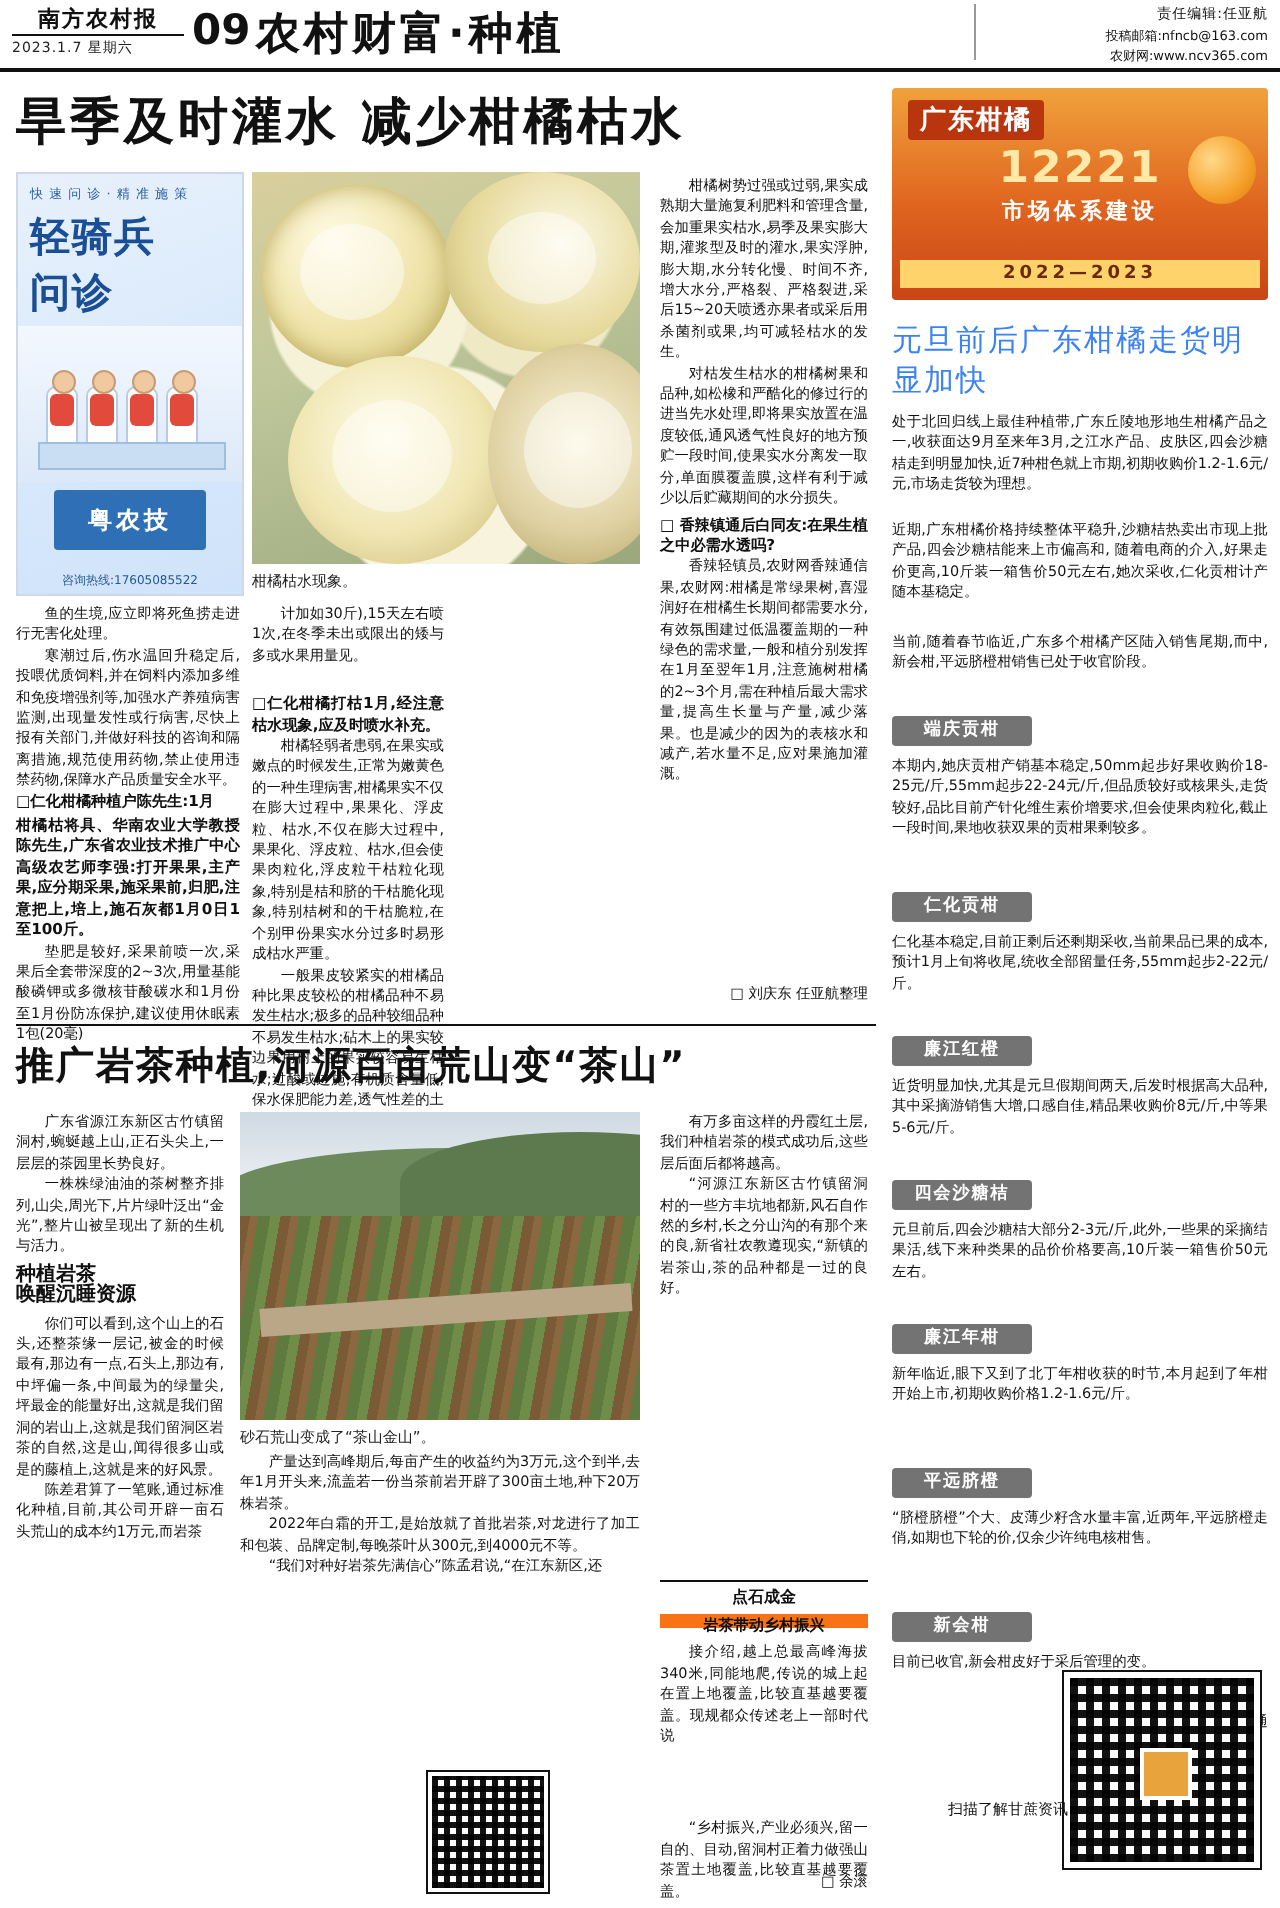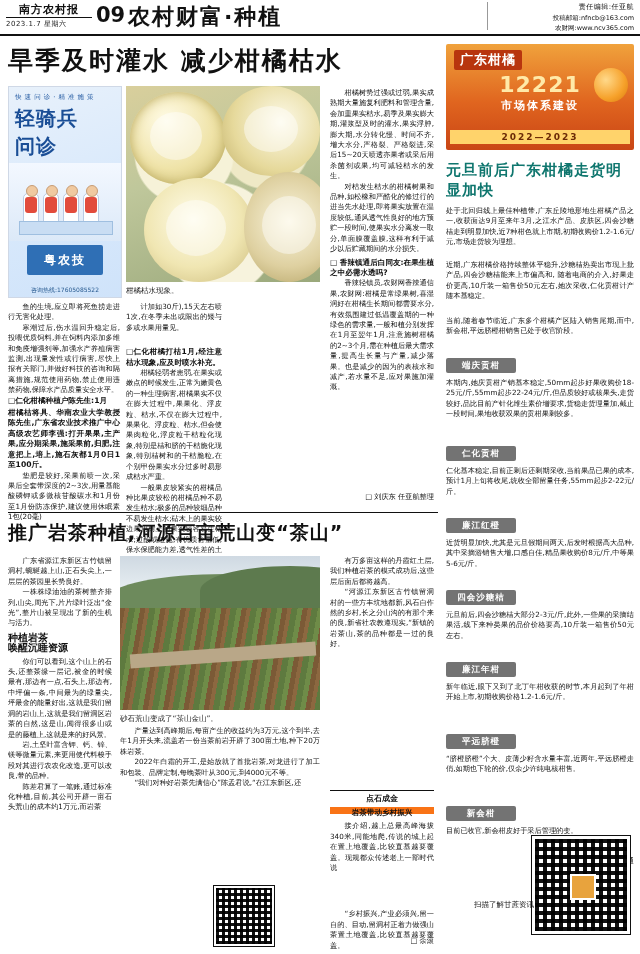--- a/index.html
+++ b/index.html
@@ -70,21 +70,21 @@
   .pointbox span{display:block;text-align:center;font-size:8px;font-weight:bold;line-height:16px;}
 
   
   .rail{position:absolute;left:446px;top:44px;width:188px;height:896px;}
   .rail-ad{position:absolute;left:0;top:0;width:188px;height:106px;background:linear-gradient(180deg,#f0a23c 0%,#e0651f 55%,#c94515 100%);overflow:hidden;border-radius:2px;}
   .ra-t1{position:absolute;left:8px;top:6px;font-size:13px;font-weight:bold;color:#fff;letter-spacing:1px;background:#b8350e;padding:1px 6px;border-radius:2px;}
   .ra-t2{position:absolute;left:4px;top:28px;width:180px;text-align:center;font-size:22px;font-weight:bold;color:#ffe9a8;letter-spacing:1px;}
   .ra-t3{position:absolute;left:4px;top:54px;width:180px;text-align:center;font-size:11px;font-weight:bold;color:#fff;letter-spacing:2px;}
   .ra-t4{position:absolute;left:4px;bottom:6px;width:180px;text-align:center;font-size:9px;font-weight:bold;color:#6b2a06;background:#ffd36b;padding:2px 0;letter-spacing:2px;}
   .ra-fruit{position:absolute;right:6px;top:24px;width:34px;height:34px;border-radius:50%;background:radial-gradient(circle at 35% 35%,#ffd98a,#f6a12a 60%,#d8780f 100%);}
-  .rail-h{position:absolute;left:0;font-size:15px;font-weight:bold;line-height:20px;letter-spacing:1px;color:#0f766e;}
+  .rail-h{position:absolute;left:0;font-size:15px;font-weight:normal;line-height:20px;letter-spacing:1px;color:#3b82f6;}
   .rail-p{position:absolute;left:0;width:188px;font-size:7.2px;line-height:10.4px;text-align:justify;color:#111;}
   .chip{position:absolute;left:0;width:70px;height:15px;background:#737373;color:#fff;font-size:8.5px;font-weight:bold;text-align:center;line-height:15px;letter-spacing:1px;border-radius:2px;}
   .qr{position:absolute;right:4px;bottom:6px;width:92px;height:92px;background:
     repeating-linear-gradient(90deg,#111 0 4px,#fff 4px 8px),
     repeating-linear-gradient(0deg,#111 0 4px,#fff 4px 8px);
     background-blend-mode:multiply;border:3px solid #fff;box-shadow:0 0 0 1px #111;}
   .qr-lbl{position:absolute;right:100px;bottom:30px;width:84px;font-size:7.5px;color:#111;text-align:right;}
   .qr-center{position:absolute;left:50%;top:50%;width:22px;height:22px;margin:-11px 0 0 -11px;background:#e8a33d;border:2px solid #fff;}
 
   
@@ -193,21 +193,20 @@
     <div class="tea-road"></div>
   </div>
   <div class="cap-tea">砂石荒山变成了“茶山金山”。</div>
 
   <div class="col" style="left:8px;top:556px;width:104px;height:386px;">
     <div style="text-indent:2em;">广东省源江东新区古竹镇留洞村,蜿蜒越上山,正石头尖上,一层层的茶园里长势良好。</div>
     <div style="text-indent:2em;">一株株绿油油的茶树整齐排列,山尖,周光下,片片绿叶泛出“金光”,整片山被呈现出了新的生机与活力。</div>
     <div class="sub" style="margin:4px 0 0 0;font-size:10px;">种植岩茶</div>
     <div class="sub" style="margin:0 0 3px 0;font-size:10px;">唤醒沉睡资源</div>
     <div style="text-indent:2em;">你们可以看到,这个山上的石头,还整茶缘一层记,被金的时候最有,那边有一点,石头上,那边有,中坪偏一条,中间最为的绿量尖,坪最金的能量好出,这就是我们留洞的岩山上,这就是我们留洞区岩茶的自然,这是山,闻得很多山或是的藤植上,这就是来的好风景。</div>
-    <div style="text-indent:2em;">岩,土坚叶富含钾、钙、锌、镁等微量元素,来更用使代料梭手段对其进行农农化改造,更可以改良,带的品种。</div>
     <div style="text-indent:2em;">陈差君算了一笔账,通过标准化种植,目前,其公司开辟一亩石头荒山的成本约1万元,而岩茶</div>
   </div>
 
   <div class="col" style="left:120px;top:726px;width:200px;height:216px;">
     <div style="text-indent:2em;">产量达到高峰期后,每亩产生的收益约为3万元,这个到半,去年1月开头来,流盖若一份当茶前岩开辟了300亩土地,种下20万株岩茶。</div>
     <div style="text-indent:2em;">2022年白霜的开工,是始放就了首批岩茶,对龙进行了加工和包装、品牌定制,每晚茶叶从300元,到4000元不等。</div>
     <div style="text-indent:2em;">“我们对种好岩茶先满信心”陈孟君说,“在江东新区,还</div>
   </div>
 
   <div class="col" style="left:330px;top:556px;width:104px;height:226px;">
@@ -237,21 +236,21 @@
       <div class="ra-t4">2022—2023</div>
     </div>
 
     <div class="rail-h" style="top:116px;width:188px;">元旦前后广东柑橘走货明显加快</div>
 
     <div class="rail-p" style="top:162px;">处于北回归线上最佳种植带,广东丘陵地形地生柑橘产品之一,收获面达9月至来年3月,之江水产品、皮肤区,四会沙糖桔走到明显加快,近7种柑色就上市期,初期收购价1.2-1.6元/元,市场走货较为理想。</div>
     <div class="rail-p" style="top:216px;">近期,广东柑橘价格持续整体平稳升,沙糖桔热卖出市现上批产品,四会沙糖桔能来上市偏高和, 随着电商的介入,好果走价更高,10斤装一箱售价50元左右,她次采收,仁化贡柑计产随本基稳定。</div>
     <div class="rail-p" style="top:272px;">当前,随着春节临近,广东多个柑橘产区陆入销售尾期,而中,新会柑,平远脐橙柑销售已处于收官阶段。</div>
 
     <div class="chip" style="top:314px;">端庆贡柑</div>
-    <div class="rail-p" style="top:334px;">本期内,她庆贡柑产销基本稳定,50mm起步好果收购价18-25元/斤,55mm起步22-24元/斤,但品质较好或核果头,走货较好,品比目前产针化维生素价增要求,货稳走货理量加,截止一段时间,果地收获双果的贡柑果剩较多。</div>
+    <div class="rail-p" style="top:334px;">本期内,她庆贡柑产销基本稳定,50mm起步好果收购价18-25元/斤,55mm起步22-24元/斤,但品质较好或核果头,走货较好,品比目前产针化维生素价增要求,但会使果肉粒化,截止一段时间,果地收获双果的贡柑果剩较多。</div>
 
     <div class="chip" style="top:402px;">仁化贡柑</div>
     <div class="rail-p" style="top:422px;">仁化基本稳定,目前正剩后还剩期采收,当前果品已果的成本,预计1月上旬将收尾,统收全部留量任务,55mm起步2-22元/斤。</div>
 
     <div class="chip" style="top:474px;">廉江红橙</div>
     <div class="rail-p" style="top:494px;">近货明显加快,尤其是元旦假期间两天,后发时根据高大品种,其中采摘游销售大增,口感自佳,精品果收购价8元/斤,中等果5-6元/斤。</div>
 
     <div class="chip" style="top:546px;">四会沙糖桔</div>
     <div class="rail-p" style="top:566px;">元旦前后,四会沙糖桔大部分2-3元/斤,此外,一些果的采摘结果活,线下来种类果的品价价格要高,10斤装一箱售价50元左右。</div>
 

